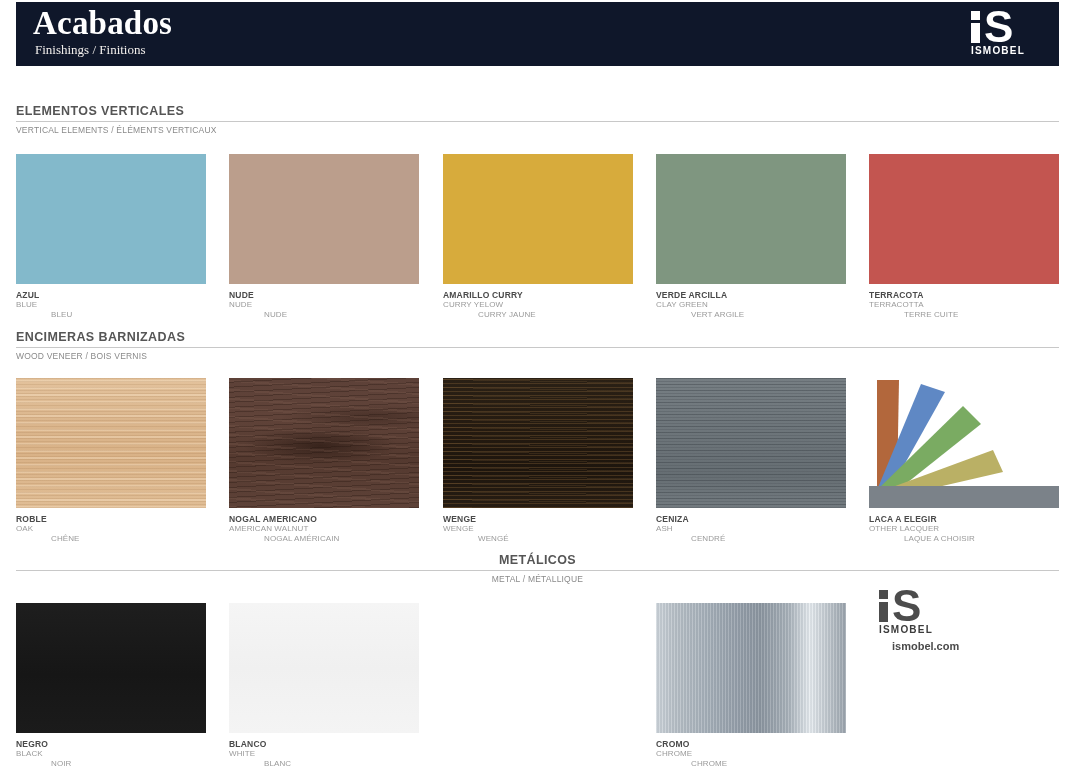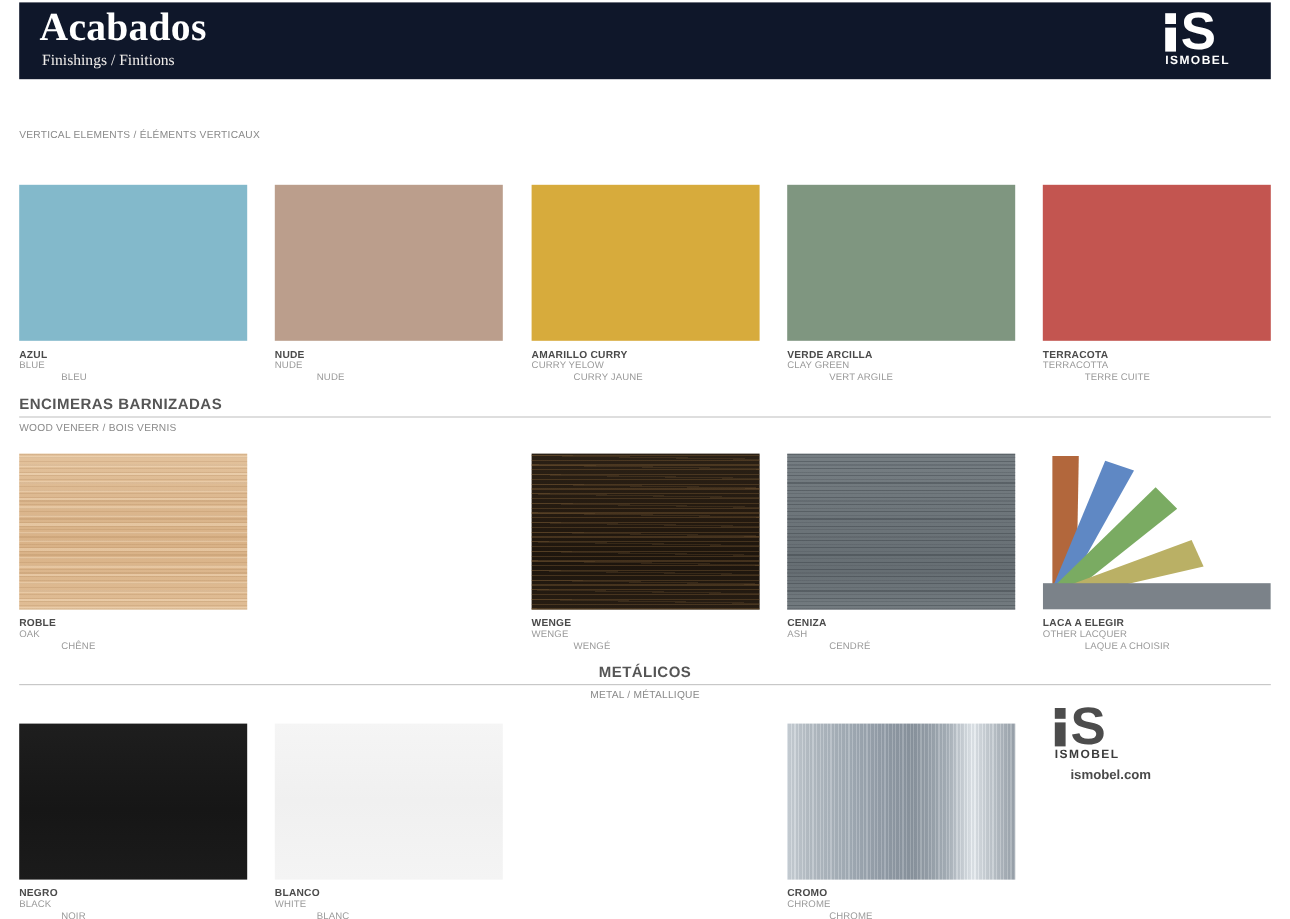--- a/index.html
+++ b/index.html
@@ -87,20 +87,21 @@
       <div class="logo-mark">
         <div class="logo-dot"></div>
         <div class="logo-stem"></div>
         <div class="logo-s">S</div>
       </div>
       <div class="logo-word">ISMOBEL</div>
     </div>
   </div>
 
   <div class="section-head" style="top:104px;">
+    <div class="section-title section-rule">ELEMENTOS VERTICALES</div>
     <div class="section-sub">VERTICAL ELEMENTS / ÉLÉMENTS VERTICAUX</div>
   </div>
   <div class="row" style="top:138px;height:170px;">
     <div class="cell" style="left:0px;">
       <div class="sw" style="background:#83b9cb;"></div>
       <div class="nm">AZUL</div>
       <div class="en">BLUE</div>
       <div class="fr">BLEU</div>
     </div>
     <div class="cell" style="left:213px;">
@@ -139,20 +140,32 @@
       <div class="sw" style="
         background:
           repeating-linear-gradient(0deg, rgba(150,105,60,.16) 0px, rgba(150,105,60,.16) 1px, rgba(255,255,255,0) 1px, rgba(255,255,255,0) 3px),
           repeating-linear-gradient(0deg, rgba(255,236,210,.30) 0px, rgba(255,236,210,.30) 2px, rgba(255,255,255,0) 2px, rgba(255,255,255,0) 7px),
           linear-gradient(180deg,#e3c29c 0%,#dbb68d 35%,#d9b287 60%,#e0bd95 100%);"></div>
       <div class="nm">ROBLE</div>
       <div class="en">OAK</div>
       <div class="fr">CHÊNE</div>
     </div>
 
+    <div class="cell" style="left:213px;">
+      <div class="sw" style="
+        background:
+          repeating-linear-gradient(-3deg, rgba(32,18,12,.30) 0px, rgba(32,18,12,.30) 1px, rgba(255,255,255,0) 1px, rgba(255,255,255,0) 5px),
+          repeating-linear-gradient(4deg, rgba(140,105,90,.18) 0px, rgba(140,105,90,.18) 2px, rgba(255,255,255,0) 2px, rgba(255,255,255,0) 9px),
+          radial-gradient(ellipse 110px 26px at 48% 52%, rgba(30,16,10,.55) 0%, rgba(30,16,10,0) 70%),
+          radial-gradient(ellipse 130px 18px at 75% 30%, rgba(30,16,10,.35) 0%, rgba(30,16,10,0) 70%),
+          linear-gradient(180deg,#5d4138 0%,#604339 30%,#54392f 62%,#5e4238 100%);"></div>
+      <div class="nm">NOGAL AMERICANO</div>
+      <div class="en">AMERICAN WALNUT</div>
+      <div class="fr">NOGAL AMÉRICAIN</div>
+    </div>
 
     <div class="cell" style="left:427px;">
       <div class="sw" style="
         background:
           repeating-linear-gradient(0deg, rgba(125,92,52,.40) 0px, rgba(125,92,52,.40) 1px, rgba(0,0,0,0) 1px, rgba(0,0,0,0) 4px),
           repeating-linear-gradient(1deg, rgba(160,120,70,.18) 0px, rgba(160,120,70,.18) 1px, rgba(0,0,0,0) 1px, rgba(0,0,0,0) 8px),
           linear-gradient(180deg,#2a2015 0%,#241a10 40%,#1d150d 70%,#271d13 100%);"></div>
       <div class="nm">WENGE</div>
       <div class="en">WENGE</div>
       <div class="fr">WENGÉ</div>

